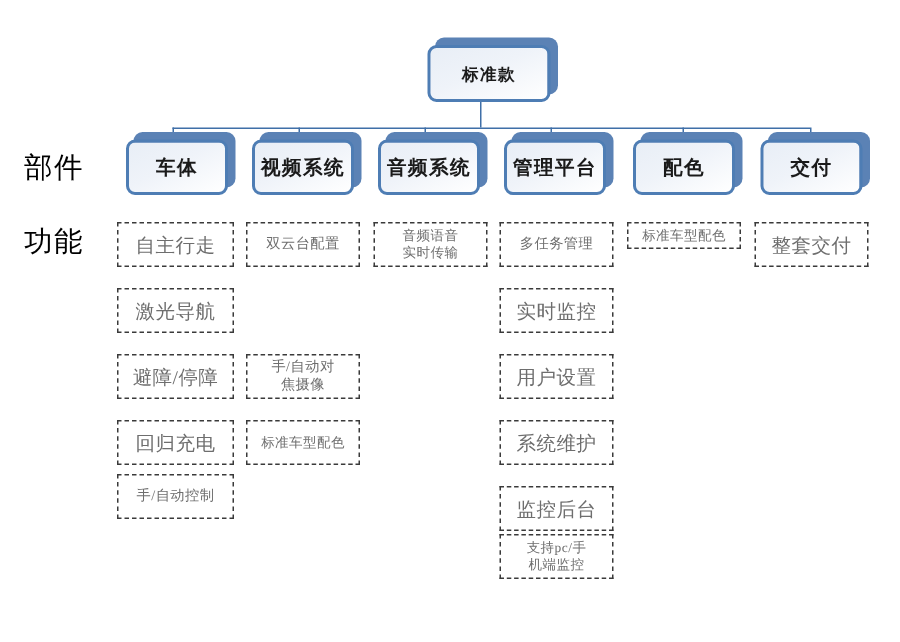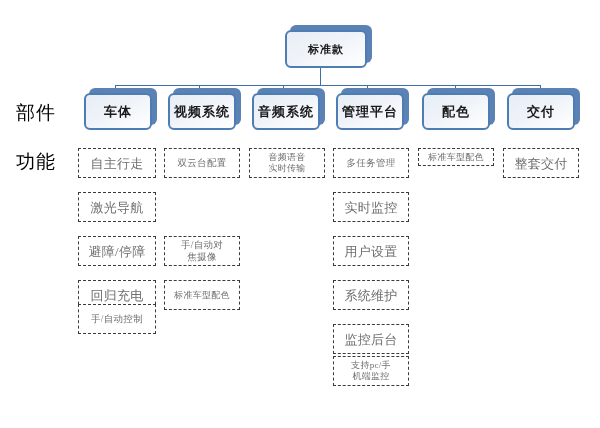--- a/index.html
+++ b/index.html
@@ -136,21 +136,21 @@
     </div>
   <div class="leaf" style="left:78px; top:192px; width:78px; height:30px;">
     <span>激光导航</span>
     </div>
   <div class="leaf" style="left:78px; top:236px; width:78px; height:30px;">
     <span>避障/停障</span>
     </div>
   <div class="leaf" style="left:78px; top:280px; width:78px; height:30px;">
     <span>回归充电</span>
     </div>
-  <div class="leaf small" style="left:78px; top:304px; width:78px; height:30px;align-items:center;">
+  <div class="leaf small" style="left:78px; top:316px; width:78px; height:30px;align-items:center;">
     <span>手/自动控制</span>
     </div>
 
   <div class="node" style="left:168px; top:93px; width:68px; height:37px;">
     <div class="shadow"></div>
     <div class="face">
       <span>视频系统</span>
     </div>
   </div>
   <div class="leaf small" style="left:164px; top:148px; width:76px; height:30px;">

